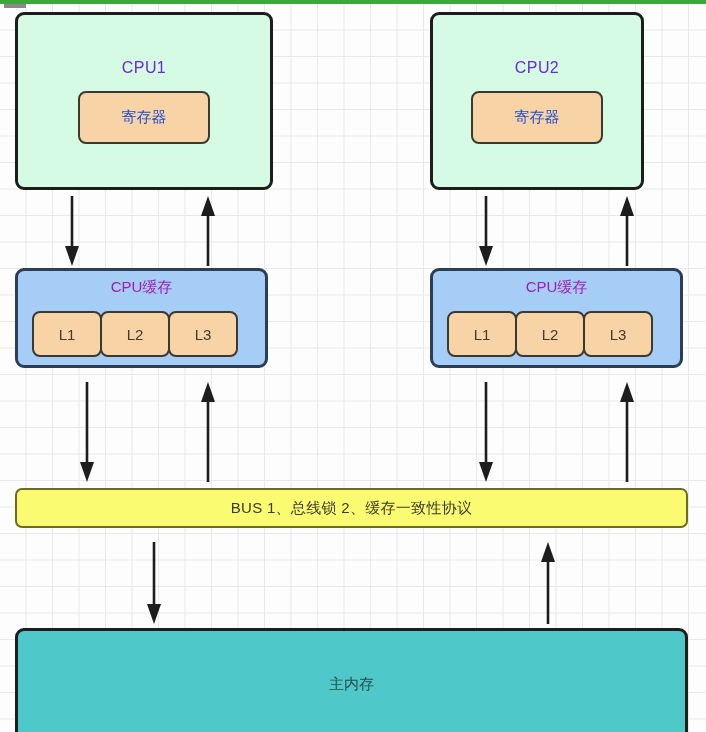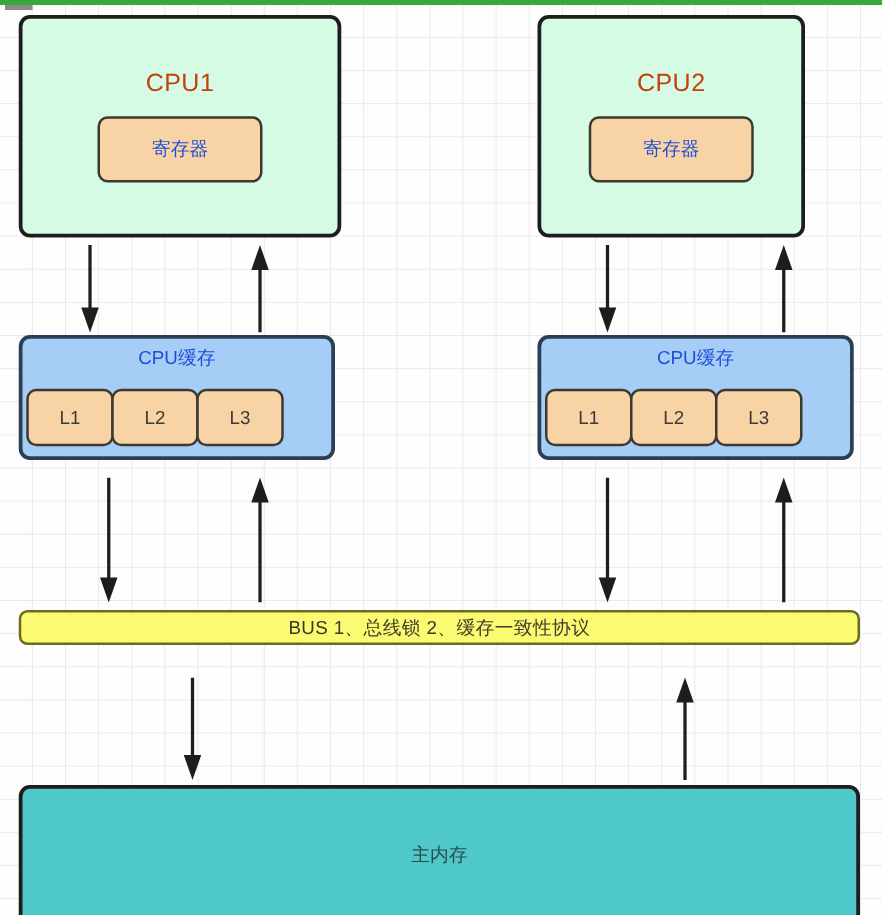--- a/index.html
+++ b/index.html
@@ -45,22 +45,22 @@
     justify-content: center;
     text-align: center;
   }
   .cpu-box {
     background: #d6fbe4;
     border: 3px solid #1d1d1d;
     border-radius: 9px;
     flex-direction: column;
   }
   .cpu-label {
-    font-size: 20px;
-    color: #c2410c;
+    font-size: 16px;
+    color: #6d28d9;
     letter-spacing: 0.4px;
     margin-bottom: 14px;
   }
   .reg-box {
     background: #f7d3a6;
     border: 2.5px solid #3a3a32;
     border-radius: 8px;
     width: 128px;
     height: 49px;
     display: flex;
@@ -72,26 +72,26 @@
   .cache-box {
     background: #a6cdf5;
     border: 3px solid #2c3e55;
     border-radius: 9px;
     flex-direction: column;
     justify-content: flex-start;
     padding-top: 6px;
   }
   .cache-label {
     font-size: 15px;
-    color: #1d4ed8;
+    color: #a21caf;
     line-height: 20px;
   }
   .level-row {
     position: absolute;
-    left: 3px;
+    left: 14px;
     top: 40px;
     display: flex;
   }
   .level-box {
     width: 66px;
     height: 42px;
     background: #f7d3a6;
     border: 2.5px solid #3a3a32;
     border-radius: 8px;
     display: flex;
@@ -218,21 +218,21 @@
       <polygon points="9,100 2,80 16,80" fill="#1d1d1d"></polygon>
     </svg>
   </div>
   <div class="arrow" style="left:618px; top:382px;">
     <svg width="18" height="100" viewBox="0 0 18 100">
       <line x1="9" y1="100" x2="9" y2="16" stroke="#1d1d1d" stroke-width="2.6"></line>
       <polygon points="9,0 2,20 16,20" fill="#1d1d1d"></polygon>
     </svg>
   </div>
 
-  <div class="box bus-box" style="left:15px; top:488px; width:673px; height:28px;">
+  <div class="box bus-box" style="left:15px; top:488px; width:673px; height:40px;">
     <span>BUS 1、总线锁 2、缓存一致性协议</span>
   </div>
 
   <div class="arrow" style="left:145px; top:542px;">
     <svg width="18" height="82" viewBox="0 0 18 82">
       <line x1="9" y1="0" x2="9" y2="66" stroke="#1d1d1d" stroke-width="2.6"></line>
       <polygon points="9,82 2,62 16,62" fill="#1d1d1d"></polygon>
     </svg>
   </div>
   <div class="arrow" style="left:539px; top:542px;">

